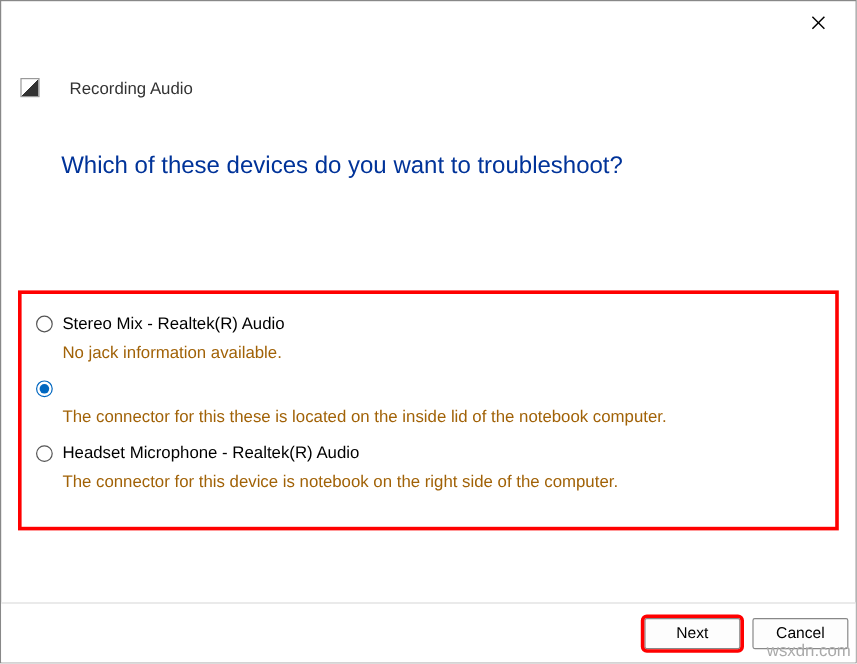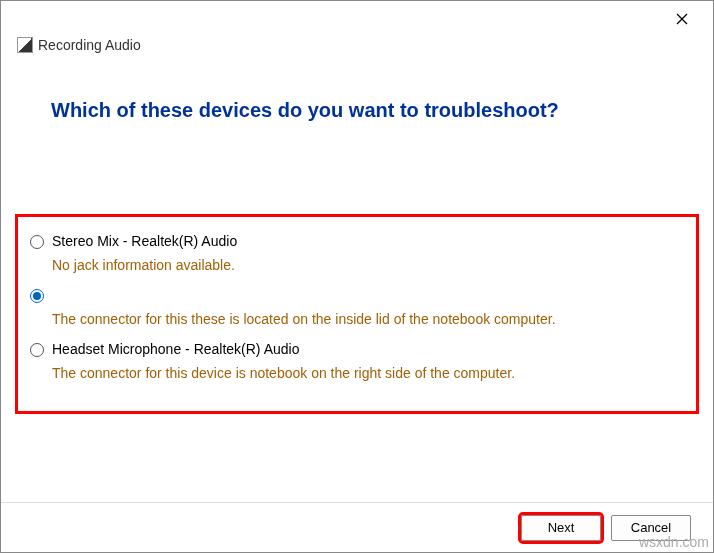--- a/index.html
+++ b/index.html
@@ -35,39 +35,40 @@
       width: 30px;
       height: 30px;
       display: flex;
       align-items: center;
       justify-content: center;
     }
     .header-row {
       display: flex;
       align-items: flex-start;
       padding: 0 16px 6px 16px;
-      gap: 5px;
+      gap: 25px;
+      margin-top: 28px;
     }
     .header-icon {
       width: 16px;
       height: 16px;
       border: 1px solid #999;
       display: inline-flex;
       align-items: center;
       justify-content: center;
       background: linear-gradient(135deg, #fff 50%, #333 50%);
     }
     .header-title {
       font-size: 14px;
       color: #333;
     }
     .main-heading {
       color: #003399;
       font-size: 20px;
-      font-weight: 700;
+      font-weight: 400;
       padding: 40px 50px 10px 50px;
     }
     .options-area {
       margin: 82px 14px 0 14px;
       border: 3px solid #ff0000;
       padding: 8px 16px 16px 12px;
     }
     .option-row {
       display: flex;
       align-items: flex-start;
@@ -109,21 +110,21 @@
     .footer {
       position: absolute;
       bottom: 0;
       left: 0;
       right: 0;
       height: 50px;
       border-top: 1px solid #ddd;
       display: flex;
       justify-content: flex-end;
       align-items: center;
-      padding-right: 22px;
+      padding-right: 6px;
       gap: 10px;
       background: #fff;
     }
     .btn {
       min-width: 80px;
       height: 26px;
       border: 1px solid #888;
       background: #fdfdfd;
       font-size: 13px;
       cursor: pointer;

